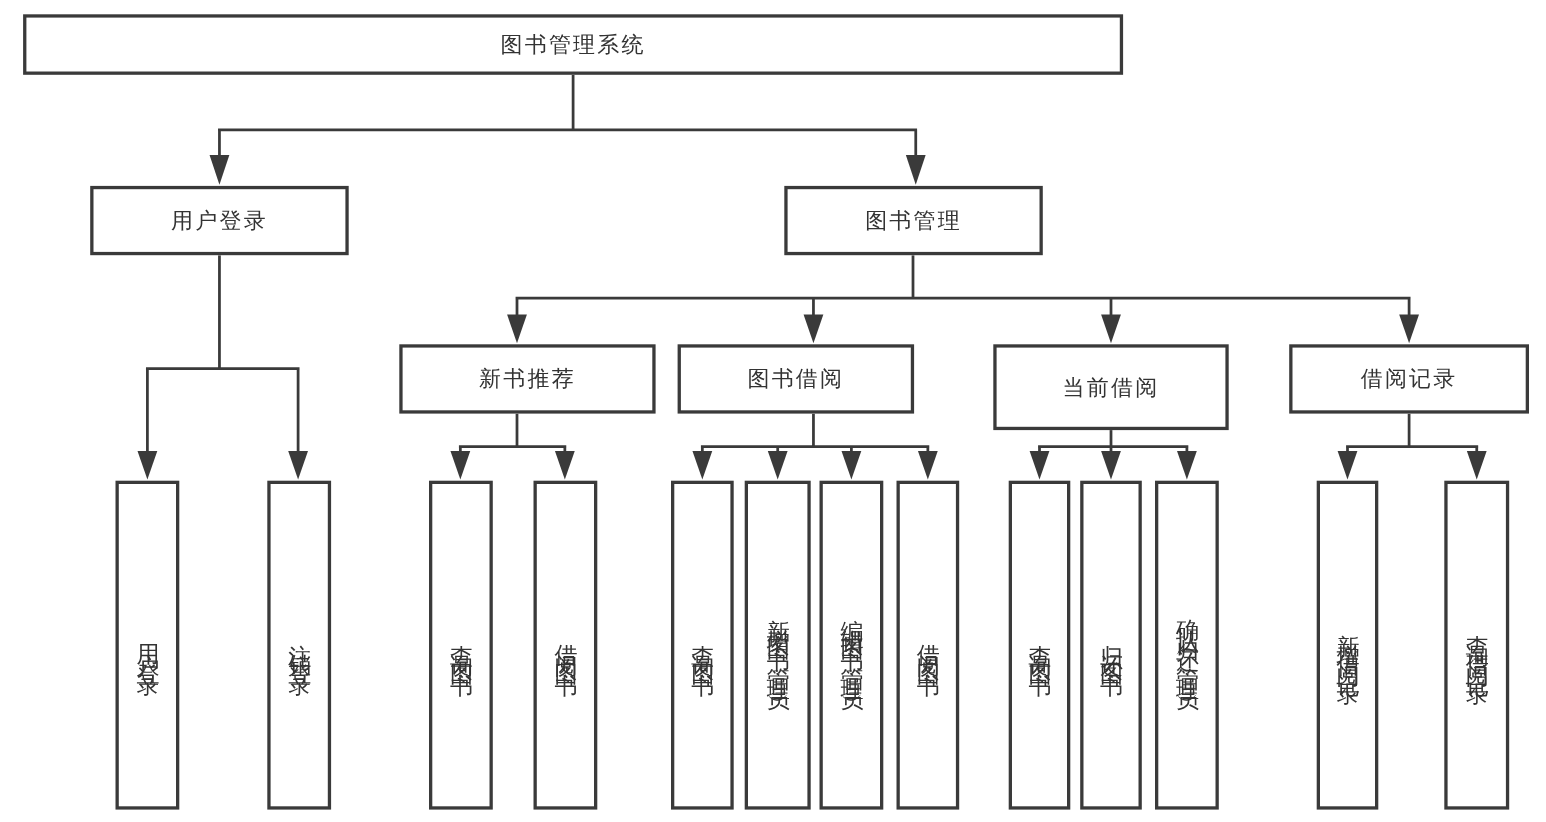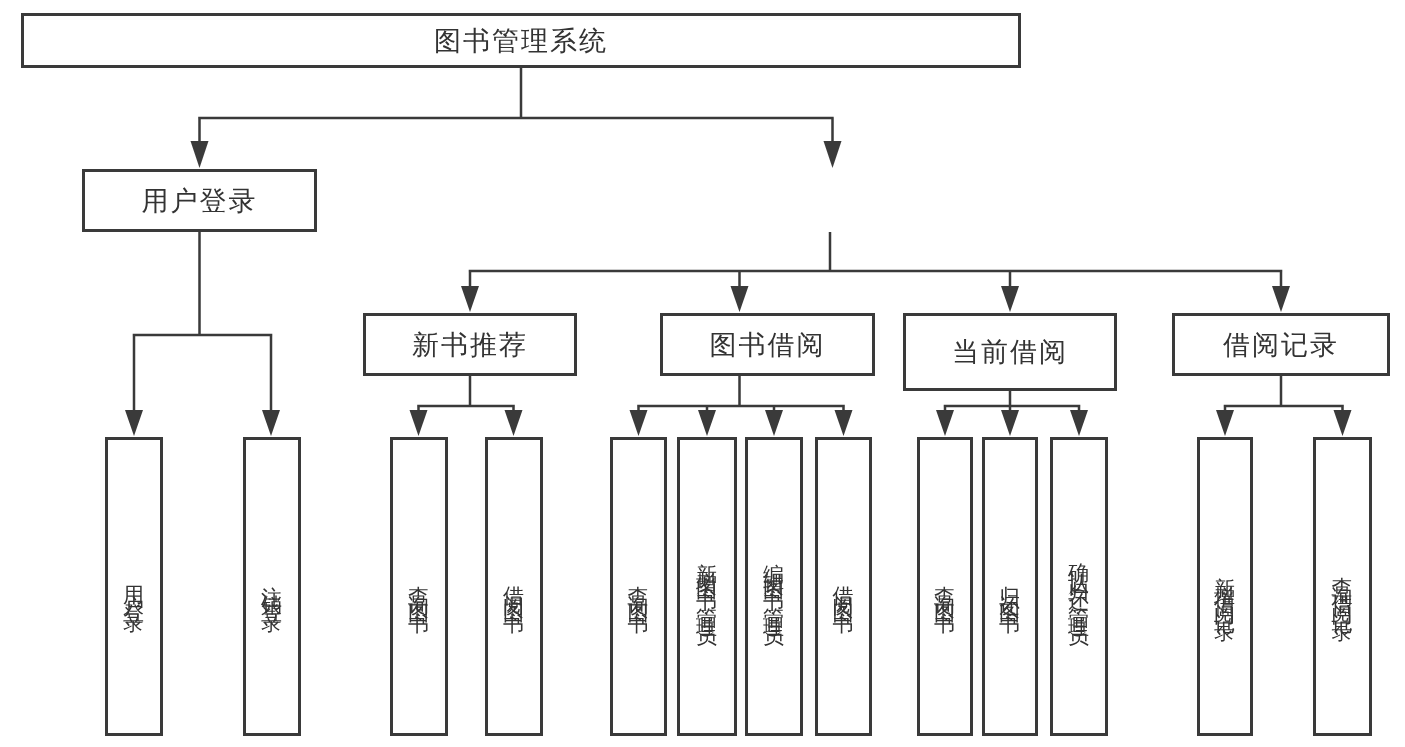--- a/index.html
+++ b/index.html
@@ -26,38 +26,38 @@
     box-sizing: border-box;
     border: 3px solid #3a3a3a;
     background: #ffffff;
     color: #333333;
     display: flex;
     align-items: center;
     justify-content: center;
     text-align: center;
   }
   .h-label {
-    font-size: 27px;
+    font-size: 20px;
     letter-spacing: 2px;
     white-space: nowrap;
   }
   .v-label {
     writing-mode: vertical-rl;
     font-size: 21px;
     letter-spacing: 9px;
     line-height: 1;
   }
   
   #box-root   { left: 21px;   top: 13px;  width: 1000px; height: 55px; }
   
   #box-l2-0   { left: 82px;   top: 169px; width: 235px;  height: 63px; }
   #box-l2-1   { left: 713px;  top: 169px; width: 235px;  height: 63px; }
   
-  #box-l3-0   { left: 363px;  top: 313px; width: 214px;  height: 63px; }
-  #box-l3-1   { left: 660px;  top: 313px; width: 215px;  height: 63px; }
+  #box-l3-0   { left: 363px;  top: 313px; width: 233px;  height: 63px; }
+  #box-l3-1   { left: 616px;  top: 313px; width: 215px;  height: 63px; }
   #box-l3-2   { left: 903px;  top: 313px; width: 214px;  height: 78px; }
   #box-l3-3   { left: 1172px; top: 313px; width: 218px;  height: 63px; }
   
   .leaf       { top: 437px; height: 299px; }
   #leaf-0-0   { left: 105px;  width: 58px; }
   #leaf-0-1   { left: 243px;  width: 58px; }
   #leaf-1-0   { left: 390px;  width: 58px; }
   #leaf-1-1   { left: 485px;  width: 58px; }
   #leaf-2-0   { left: 610px;  width: 57px; }
   #leaf-2-1   { left: 677px;  width: 60px; }
@@ -143,20 +143,21 @@
     </g>
     <g fill="#3a3a3a" stroke="none">
       <polygon points="1216,410 1234,410 1225,436"></polygon>
       <polygon points="1333.5,410 1351.5,410 1342.5,436"></polygon>
     </g>
   </svg>
 
   <div class="box h-label" id="box-root">图书管理系统</div>
 
   <div class="box h-label" id="box-l2-0">用户登录</div>
+  <div class="box h-label" id="box-l2-1">图书管理</div>
 
   <div class="box h-label" id="box-l3-0">新书推荐</div>
   <div class="box h-label" id="box-l3-1">图书借阅</div>
   <div class="box h-label" id="box-l3-2">当前借阅</div>
   <div class="box h-label" id="box-l3-3">借阅记录</div>
 
   <div class="box v-label leaf" id="leaf-0-0">用户登录</div>
   <div class="box v-label leaf" id="leaf-0-1">注销登录</div>
 
   <div class="box v-label leaf" id="leaf-1-0">查询图书</div>

